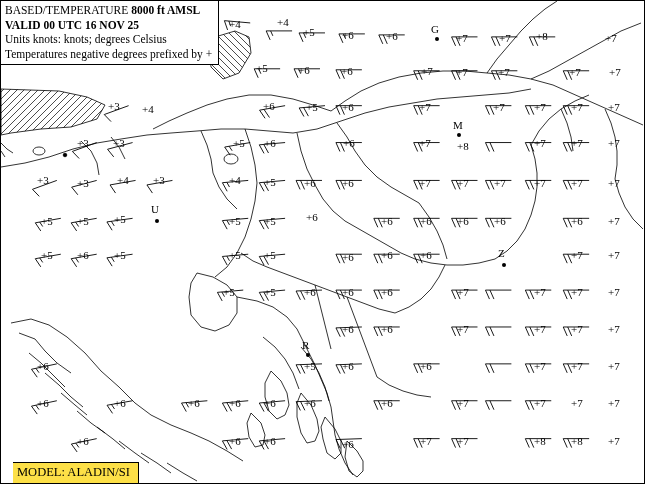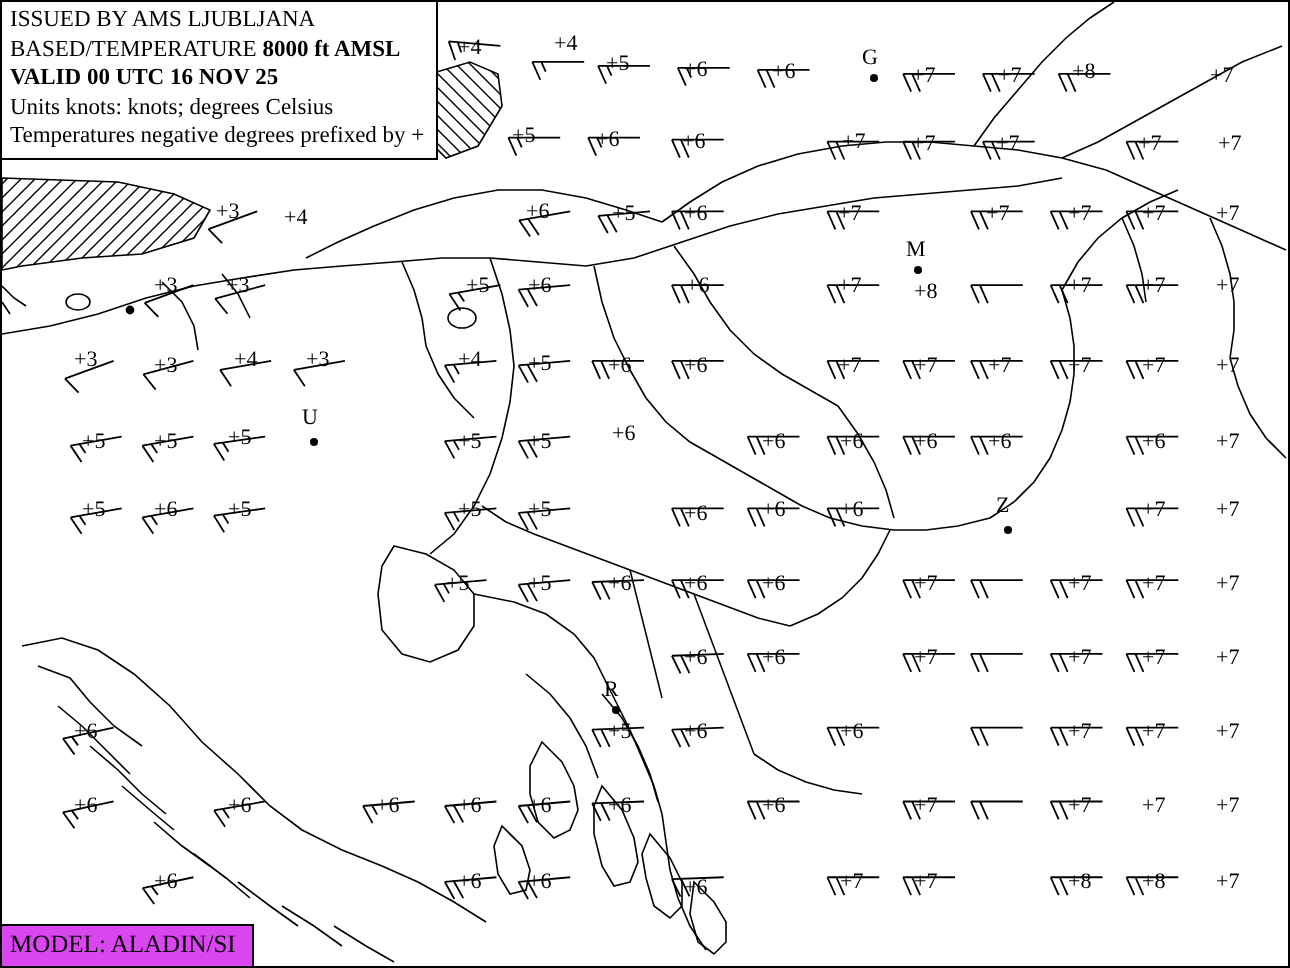--- a/index.html
+++ b/index.html
@@ -21,22 +21,22 @@
     padding:2px 6px 3px 4px;
     font-family:"Liberation Serif", serif;
     font-size:11.5px;
     line-height:14.5px;
     color:#000;
     z-index:40;
   }
   .legend div{white-space:nowrap;}
   .legend .b{font-weight:bold;}
   .model{
-    position:absolute;left:0;bottom:0;
-    background:#d946ef;
+    position:absolute;left:12px;bottom:0;
+    background:#fde047;
     border:1px solid #000;
     border-left:none;border-bottom:none;
     padding:2px 8px 3px 4px;
     font-family:"Liberation Serif", serif;
     font-size:12.5px;
     color:#000;
     z-index:40;
   }
   .temp{
     position:absolute;
@@ -778,21 +778,20 @@
       <div class="city" style="left: 452px; top: 118px;">M</div>
       <div class="citydot" style="left: 154px; top: 218px;"></div>
       <div class="city" style="left: 150px; top: 202px;">U</div>
       <div class="citydot" style="left: 501px; top: 262px;"></div>
       <div class="city" style="left: 497px; top: 246px;">Z</div>
       <div class="citydot" style="left: 305px; top: 352px;"></div>
       <div class="city" style="left: 301px; top: 338px;">R</div>
     </div>
 
   <div class="legend">
-    <div>ISSUED BY AMS LJUBLJANA</div>
     <div>
       <span>BASED/TEMPERATURE </span><span class="b">8000 ft AMSL</span>
     </div>
     <div class="b">VALID 00 UTC 16 NOV 25</div>
     <div>Units knots: knots; degrees Celsius</div>
     <div>Temperatures negative degrees prefixed by +</div>
   </div>
 
   <div class="model">MODEL: ALADIN/SI</div>
 

